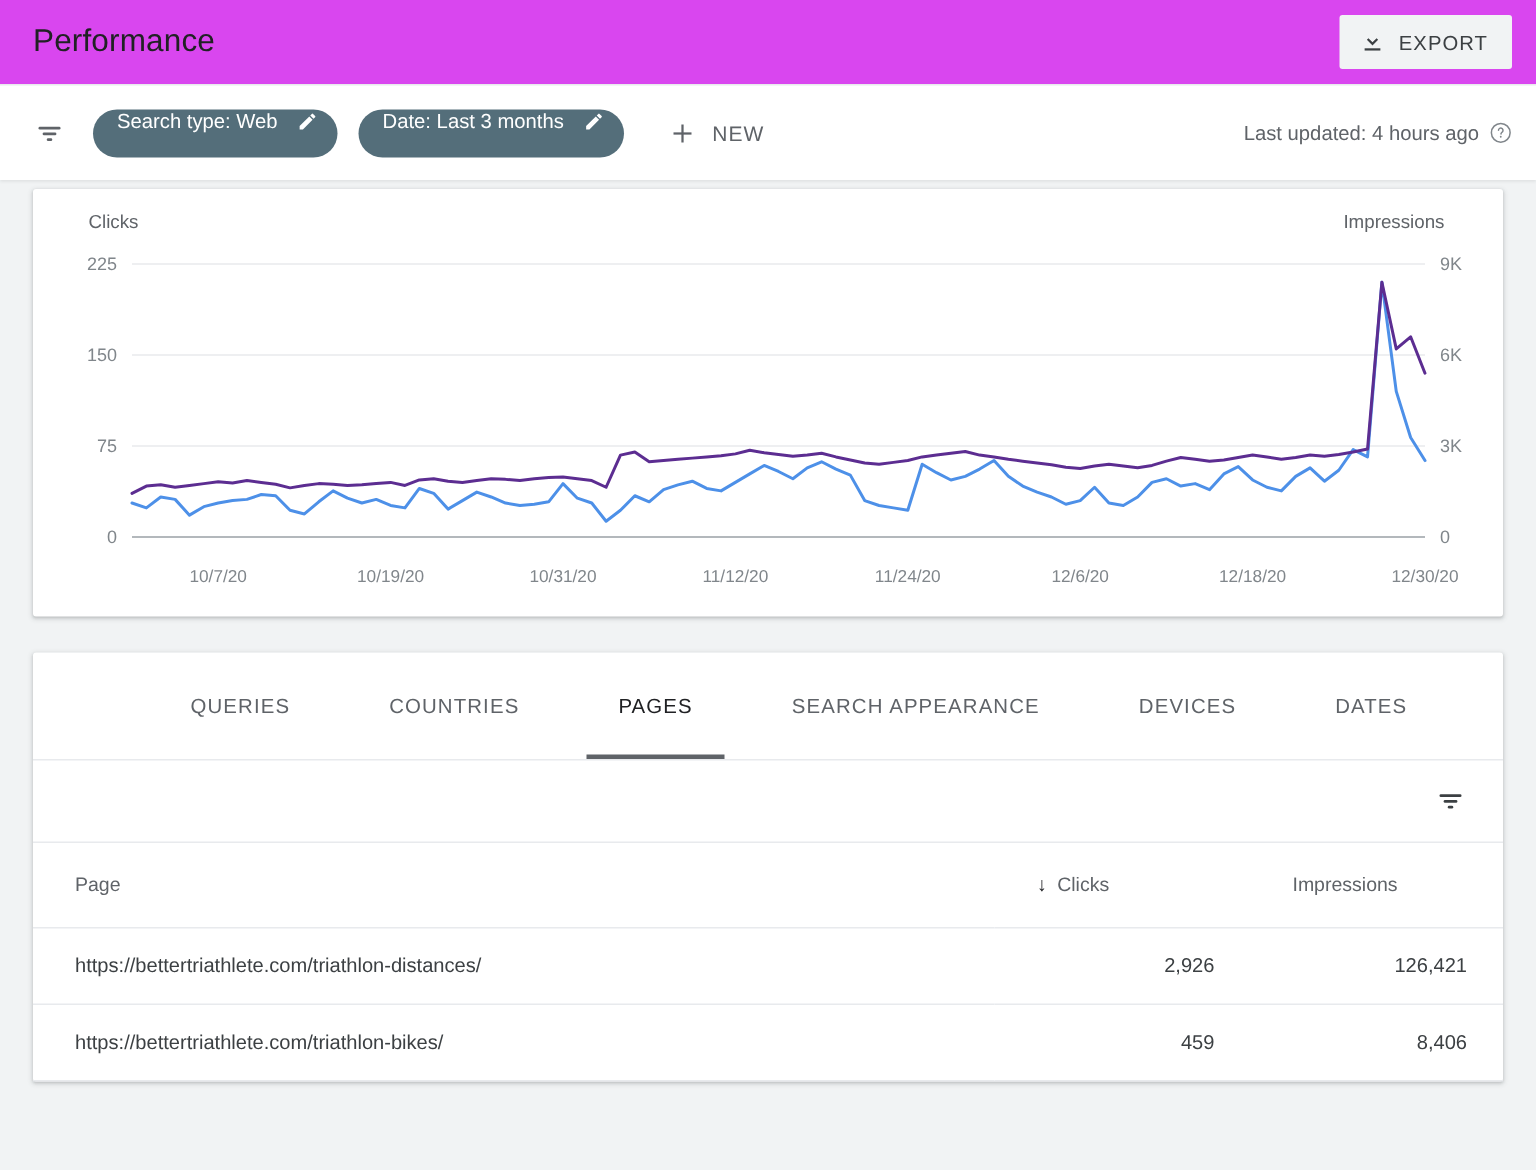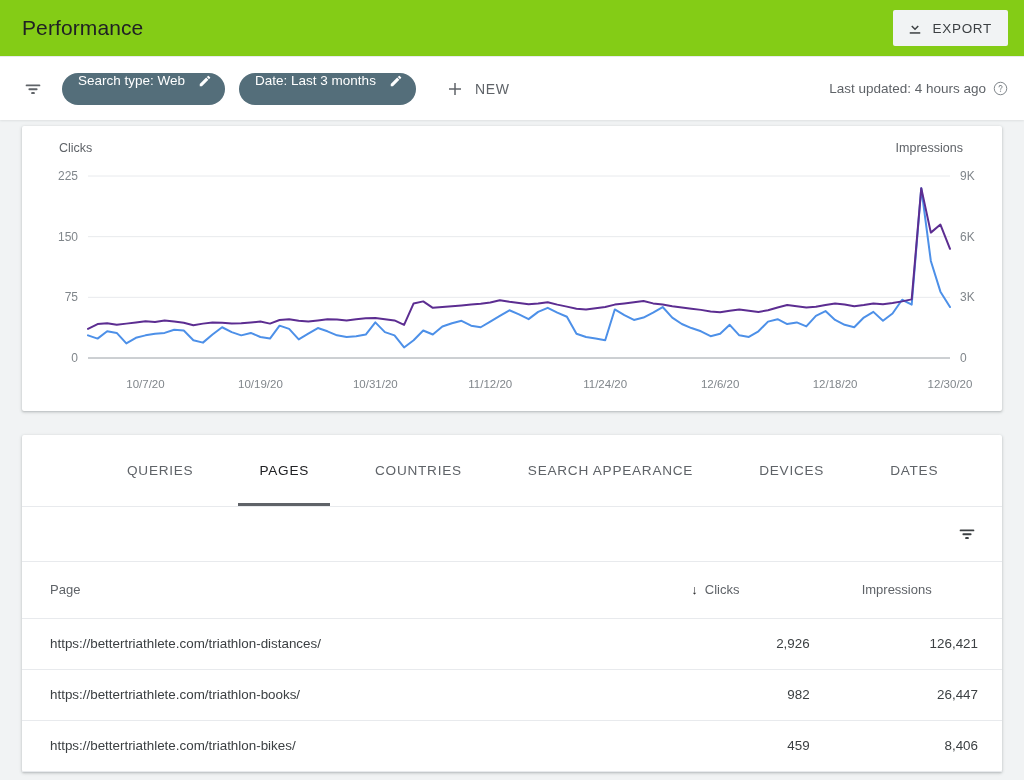--- a/index.html
+++ b/index.html
@@ -9,21 +9,21 @@
     width: 1024px; height: 780px;
     background: #f1f3f4;
     font-family: "Liberation Sans", sans-serif;
     -webkit-font-smoothing: antialiased;
     overflow: hidden;
   }
 
   
   .header {
     height: 56px;
-    background: #84cc16;
+    background: #d946ef;
     display: flex;
     align-items: center;
     padding: 0 16px 0 22px;
     position: relative;
   }
   .page-title {
     font-size: 21px;
     color: #202124;
     font-weight: 400;
     letter-spacing: .1px;
@@ -288,25 +288,25 @@
         <polyline points="66.00,209.35 75.58,212.59 85.16,205.31 94.73,206.92 104.31,217.44 113.89,211.78 123.47,209.35 133.04,207.73 142.62,206.92 152.20,203.69 161.78,204.50 171.36,214.20 180.93,216.63 190.51,208.54 200.09,201.26 209.67,206.12 219.24,209.35 228.82,206.92 238.40,210.97 247.98,212.59 257.56,199.64 267.13,202.88 276.71,213.40 286.29,207.73 295.87,202.07 305.44,205.31 315.02,209.35 324.60,210.97 334.18,210.16 343.76,208.54 353.33,196.41 362.91,206.12 372.49,209.35 382.07,221.48 391.64,214.20 401.22,204.50 410.80,208.54 420.38,200.45 429.96,197.22 439.53,194.79 449.11,199.64 458.69,201.26 468.27,195.60 477.84,189.94 487.42,184.28 497.00,188.32 506.58,193.17 516.16,185.89 525.73,181.85 535.31,186.70 544.89,190.75 554.47,207.73 564.04,210.97 573.62,212.59 583.20,214.20 592.78,183.47 602.36,189.13 611.93,193.98 621.51,191.56 631.09,186.70 640.67,181.04 650.24,191.56 659.82,198.03 669.40,202.07 678.98,205.31 688.56,210.16 698.13,207.73 707.71,198.84 717.29,209.35 726.87,210.97 736.44,205.31 746.02,195.60 755.60,193.17 765.18,198.03 774.76,196.41 784.33,200.45 793.91,189.94 803.49,185.08 813.07,193.98 822.64,198.84 832.22,201.26 841.80,191.56 851.38,185.89 860.96,194.79 870.53,187.51 880.11,173.76 889.69,178.61 899.27,62.13 908.84,134.93 918.42,165.67 928.00,181.04" fill="none" stroke="#4d90e8" stroke-width="2" stroke-linejoin="round" stroke-linecap="round"></polyline>
         <polyline points="66.00,202.88 75.58,198.03 85.16,197.22 94.73,198.84 104.31,197.62 113.89,196.41 123.47,195.20 133.04,196.00 142.62,194.39 152.20,195.60 161.78,196.81 171.36,199.24 180.93,197.62 190.51,196.41 200.09,196.81 209.67,197.62 219.24,197.22 228.82,196.41 238.40,195.60 247.98,197.62 257.56,193.98 267.13,193.17 276.71,194.79 286.29,195.60 295.87,194.39 305.44,193.17 315.02,193.58 324.60,194.39 334.18,193.17 343.76,192.36 353.33,191.96 362.91,193.17 372.49,194.39 382.07,198.84 391.64,177.40 401.22,175.38 410.80,181.85 420.38,181.04 429.96,180.23 439.53,179.42 449.11,178.61 458.69,177.80 468.27,176.59 477.84,174.16 487.42,175.78 497.00,177.00 506.58,178.21 516.16,177.40 525.73,176.19 535.31,178.61 544.89,180.64 554.47,182.66 564.04,183.47 573.62,182.25 583.20,181.04 592.78,178.61 602.36,177.40 611.93,176.19 621.51,174.97 631.09,177.40 640.67,178.61 650.24,180.23 659.82,181.44 669.40,182.66 678.98,183.87 688.56,185.49 698.13,186.30 707.71,184.68 717.29,183.47 726.87,184.68 736.44,185.89 746.02,184.28 755.60,181.44 765.18,179.02 774.76,180.23 784.33,181.44 793.91,180.64 803.49,179.02 813.07,177.40 822.64,178.61 832.22,180.23 841.80,179.02 851.38,177.40 860.96,178.21 870.53,177.00 880.11,175.38 889.69,173.36 899.27,62.13 908.84,106.62 918.42,98.53 928.00,122.80" fill="none" stroke="#5c2d91" stroke-width="2" stroke-linejoin="round" stroke-linecap="round"></polyline>
       </svg>
   </div>
 
   <div class="card table-card">
     <div class="tabs" id="tabs">
         <button class="tab">
           <span>QUERIES</span>
         </button>
+        <button class="tab">
+          <span>COUNTRIES</span>
+        </button>
         <button class="tab active">
           <span>PAGES</span>
-        </button>
-        <button class="tab">
-          <span>COUNTRIES</span>
         </button>
         <button class="tab">
           <span>SEARCH APPEARANCE</span>
         </button>
         <button class="tab">
           <span>DEVICES</span>
         </button>
         <button class="tab">
           <span>DATES</span>
         </button>
@@ -335,25 +335,20 @@
           <th class="col-impr">Impressions</th>
         </tr>
       </thead>
       <tbody id="tbody">
           <tr>
             <td>https://bettertriathlete.com/triathlon-distances/</td>
             <td class="clicks">2,926</td>
             <td class="impr">126,421</td>
           </tr>
           <tr>
-            <td>https://bettertriathlete.com/triathlon-books/</td>
-            <td class="clicks">982</td>
-            <td class="impr">26,447</td>
-          </tr>
-          <tr>
             <td>https://bettertriathlete.com/triathlon-bikes/</td>
             <td class="clicks">459</td>
             <td class="impr">8,406</td>
           </tr>
         </tbody>
     </table>
   </div>
 </div>
 
 </body></html>

